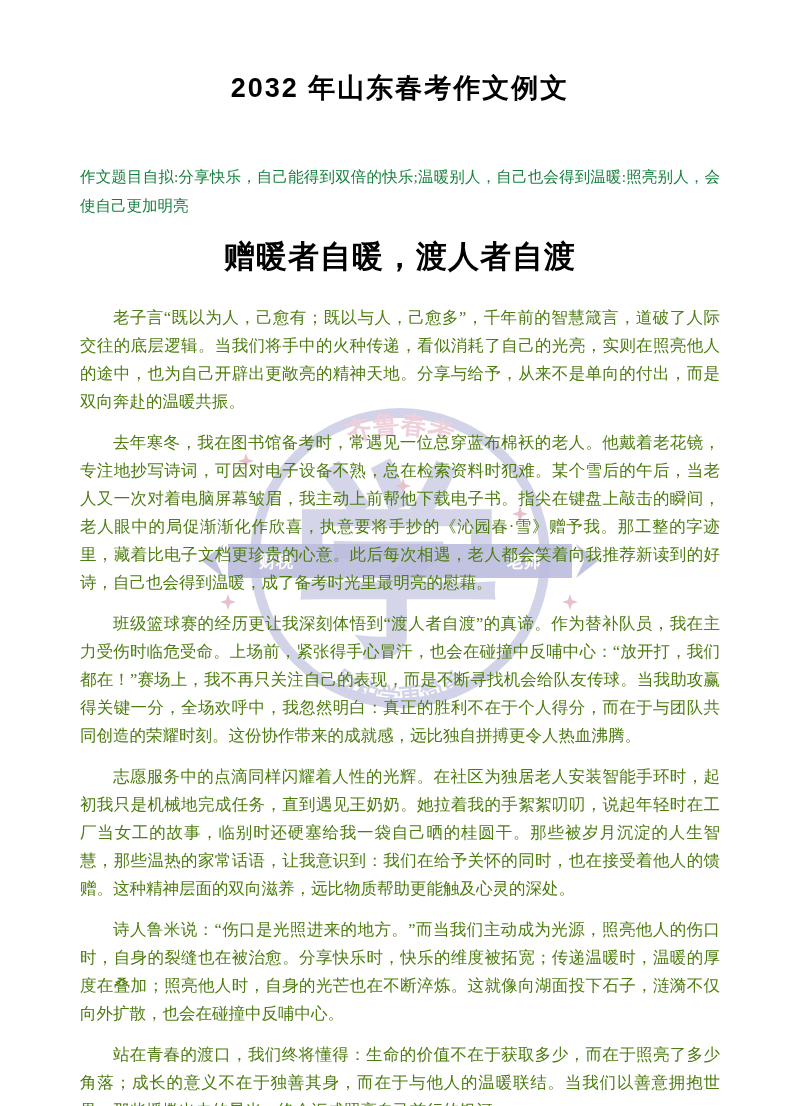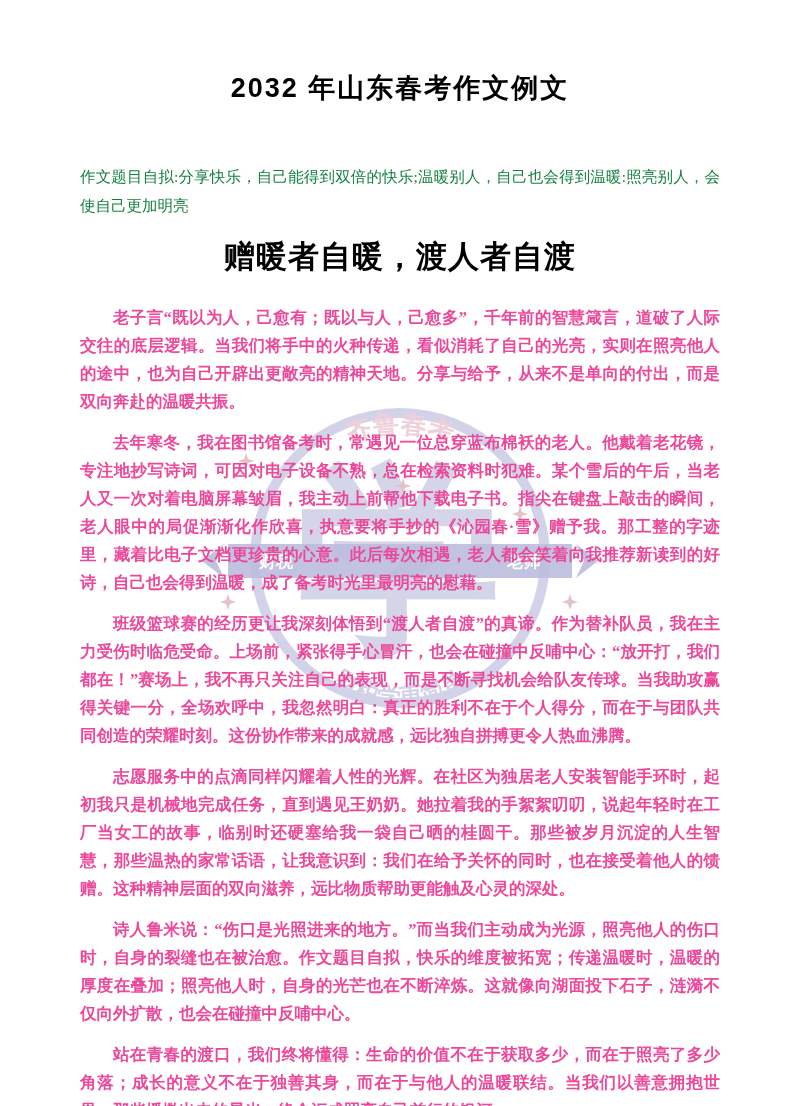--- a/index.html
+++ b/index.html
@@ -49,22 +49,21 @@
   }
   .body-text {
     margin-top: 26px;
   }
   .body-text p {
     margin: 0 0 13px 0;
     font-size: 16.5px;
     line-height: 28px;
     text-indent: 2em;
     text-align: justify;
-    color: #ec4899;
-    font-weight: bold;
+    color: #4d7c0f;
   }
   
   .watermark {
     position: absolute;
     left: 198px;
     top: 398px;
     width: 404px;
     height: 340px;
     z-index: 0;
     opacity: 0.55;
@@ -141,18 +140,18 @@
 
     <div class="prompt">作文题目自拟:分享快乐，自己能得到双倍的快乐;温暖别人，自己也会得到温暖:照亮别人，会使自己更加明亮</div>
 
     <h2 class="essay-title">赠暖者自暖，渡人者自渡</h2>
 
     <div class="body-text">
       <p>老子言“既以为人，己愈有；既以与人，己愈多”，千年前的智慧箴言，道破了人际交往的底层逻辑。当我们将手中的火种传递，看似消耗了自己的光亮，实则在照亮他人的途中，也为自己开辟出更敞亮的精神天地。分享与给予，从来不是单向的付出，而是双向奔赴的温暖共振。</p>
       <p>去年寒冬，我在图书馆备考时，常遇见一位总穿蓝布棉袄的老人。他戴着老花镜，专注地抄写诗词，可因对电子设备不熟，总在检索资料时犯难。某个雪后的午后，当老人又一次对着电脑屏幕皱眉，我主动上前帮他下载电子书。指尖在键盘上敲击的瞬间，老人眼中的局促渐渐化作欣喜，执意要将手抄的《沁园春·雪》赠予我。那工整的字迹里，藏着比电子文档更珍贵的心意。此后每次相遇，老人都会笑着向我推荐新读到的好诗，自己也会得到温暖，成了备考时光里最明亮的慰藉。</p>
       <p>班级篮球赛的经历更让我深刻体悟到“渡人者自渡”的真谛。作为替补队员，我在主力受伤时临危受命。上场前，紧张得手心冒汗，也会在碰撞中反哺中心：“放开打，我们都在！”赛场上，我不再只关注自己的表现，而是不断寻找机会给队友传球。当我助攻赢得关键一分，全场欢呼中，我忽然明白：真正的胜利不在于个人得分，而在于与团队共同创造的荣耀时刻。这份协作带来的成就感，远比独自拼搏更令人热血沸腾。</p>
       <p>志愿服务中的点滴同样闪耀着人性的光辉。在社区为独居老人安装智能手环时，起初我只是机械地完成任务，直到遇见王奶奶。她拉着我的手絮絮叨叨，说起年轻时在工厂当女工的故事，临别时还硬塞给我一袋自己晒的桂圆干。那些被岁月沉淀的人生智慧，那些温热的家常话语，让我意识到：我们在给予关怀的同时，也在接受着他人的馈赠。这种精神层面的双向滋养，远比物质帮助更能触及心灵的深处。</p>
-      <p>诗人鲁米说：“伤口是光照进来的地方。”而当我们主动成为光源，照亮他人的伤口时，自身的裂缝也在被治愈。作文题目自拟，快乐的维度被拓宽；传递温暖时，温暖的厚度在叠加；照亮他人时，自身的光芒也在不断淬炼。这就像向湖面投下石子，涟漪不仅向外扩散，也会在碰撞中反哺中心。</p>
+      <p>诗人鲁米说：“伤口是光照进来的地方。”而当我们主动成为光源，照亮他人的伤口时，自身的裂缝也在被治愈。分享快乐时，快乐的维度被拓宽；传递温暖时，温暖的厚度在叠加；照亮他人时，自身的光芒也在不断淬炼。这就像向湖面投下石子，涟漪不仅向外扩散，也会在碰撞中反哺中心。</p>
       <p>站在青春的渡口，我们终将懂得：生命的价值不在于获取多少，而在于照亮了多少角落；成长的意义不在于独善其身，而在于与他人的温暖联结。当我们以善意拥抱世界，那些播撒出去的星光，终会汇成照亮自己前行的银河。</p>
     </div>
 
   </div>
 </div>
 
 </body></html>

